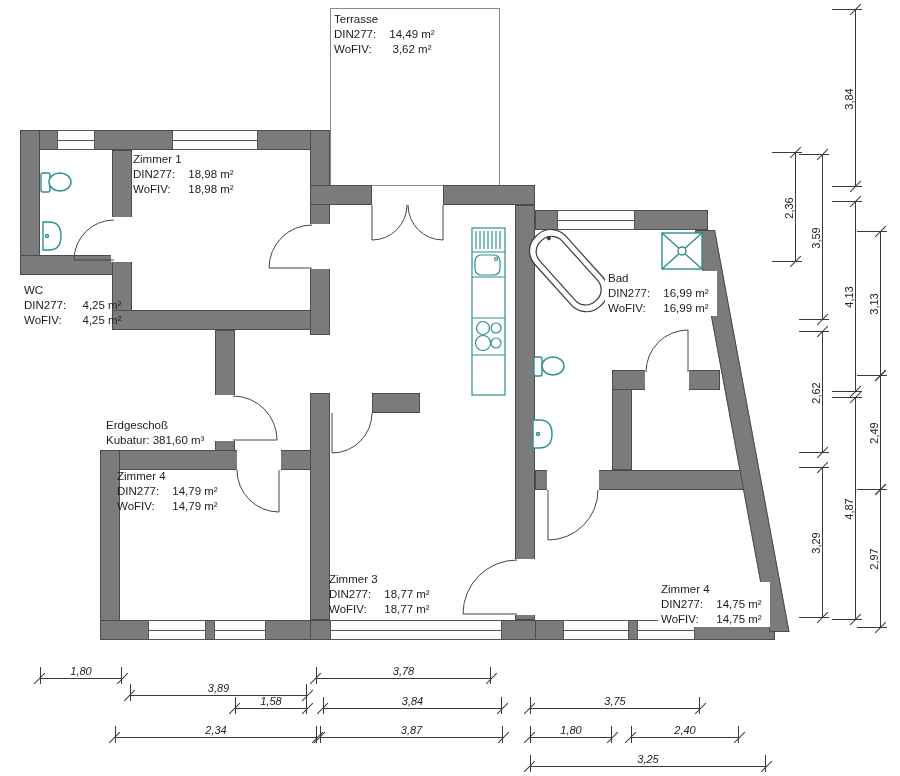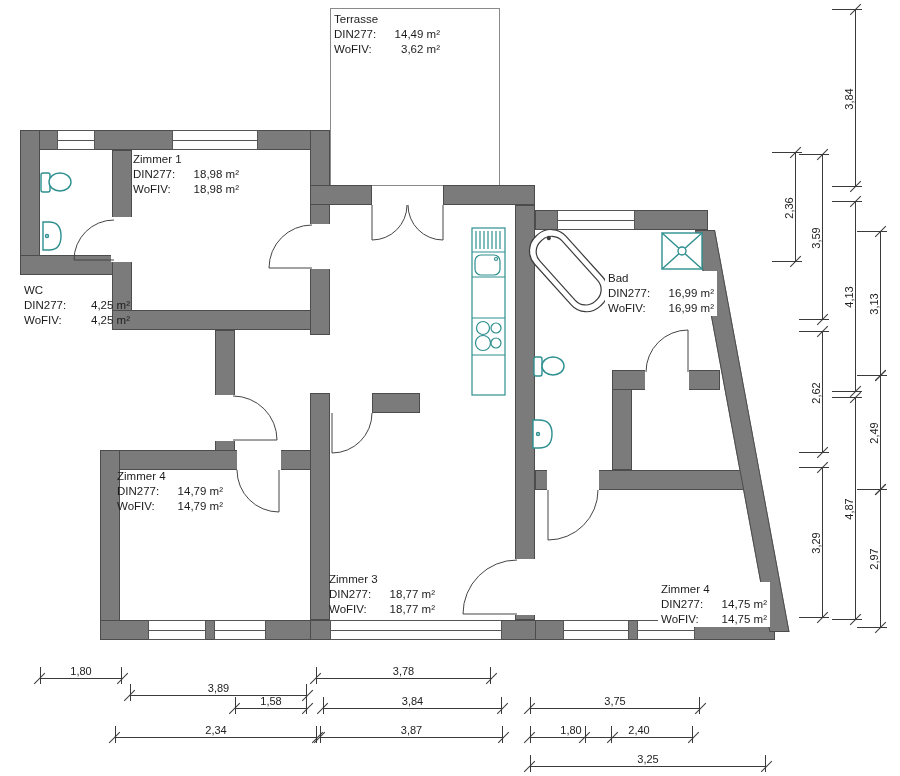--- a/index.html
+++ b/index.html
@@ -8,33 +8,33 @@
   .wall{position:absolute;background:#7b7b7b;border:1px solid #4c4c4c;box-sizing:border-box;}
   .gap{position:absolute;background:#fff;}
   .window{position:absolute;background-color:#fff;border:1px solid #555;box-sizing:border-box;
           background-image:linear-gradient(#555,#555);background-size:100% 1px;
           background-position:center;background-repeat:no-repeat;}
   .terrace{position:absolute;border:1px solid #8a8a8a;background:#fff;box-sizing:border-box;}
   .overlay{position:absolute;left:0;top:0;}
   .room-label{position:absolute;font-size:11.5px;line-height:15px;color:#1c1c1c;white-space:nowrap;z-index:6;}
   .room-label .rname{white-space:nowrap;}
   .room-label .k{display:inline-block;width:50px;}
-  .room-label .v{display:inline-block;width:56px;text-align:right;}
+  .room-label .v{display:inline-block;width:56px;text-align:center;}
   .boxed{background:#fff;padding:0 3px;}
   
   .hdim,.vdim{position:absolute;z-index:5;}
   .hdim{border-top:1px solid #3a3a3a;height:0;}
   .vdim{border-left:1px solid #3a3a3a;width:0;}
   .hdim i,.vdim i,.hdim b,.vdim b{display:block;font-style:normal;font-weight:normal;}
   .hdim .t{position:absolute;width:15px;height:1px;background:#3a3a3a;top:-1px;transform:rotate(-45deg);}
   .hdim .tl{left:-8px;}.hdim .tr{right:-8px;}
   .hdim .w{position:absolute;width:1px;height:17px;background:#3a3a3a;top:-12px;}
   .hdim .wl{left:0;}.hdim .wr{right:0;}
   .hdim .lbl{position:absolute;left:50%;bottom:2px;transform:translateX(-50%);
-             font-size:11px;color:#222;white-space:nowrap;}
+             font-size:11px;color:#222;white-space:nowrap;font-style:italic;}
   .vdim .t{position:absolute;width:15px;height:1px;background:#3a3a3a;left:-8px;transform:rotate(-45deg);}
   .vdim .tt{top:-1px;}.vdim .tb{bottom:0;}
   .vdim .w{position:absolute;width:30px;height:1px;background:#3a3a3a;left:-24px;}
   .vdim .wt{top:-1px;}.vdim .wb{bottom:0;}
   .vdim .lbl{position:absolute;top:50%;left:-7px;transform:translate(-50%,-50%) rotate(-90deg);
              font-size:11px;color:#222;white-space:nowrap;}
 </style>
 </head>
 <body>
 
@@ -225,20 +225,24 @@
     <div><span class="k">DIN277:</span><span class="v">18,77 m²</span></div>
     <div><span class="k">WoFIV:</span><span class="v">18,77 m²</span></div>
   </div>
 
   <div class="room-label boxed" style="left:658px;top:582px">
     <div class="rname">Zimmer 4</div>
     <div><span class="k">DIN277:</span><span class="v">14,75 m²</span></div>
     <div><span class="k">WoFIV:</span><span class="v">14,75 m²</span></div>
   </div>
 
+  <div class="room-label" style="left:106px;top:418px">
+    <div class="rname">Erdgeschoß</div>
+    <div>Kubatur: 381,60 m³</div>
+  </div>
 
   <div class="vdim" style="left:855px;top:10px;height:177px">
     <i class="w wt"></i>
       <i class="w wb"></i>
       <i class="t tt"></i>
       <i class="t tb"></i>
     <b class="lbl">3,84</b>
   </div>
   <div class="vdim" style="left:855px;top:202px;height:190px">
     <i class="w wt"></i>
@@ -360,21 +364,21 @@
       <i class="t tr"></i>
     <b class="lbl">3,87</b>
   </div>
   <div class="hdim" style="left:530px;top:737px;width:82px">
     <i class="w wl"></i>
       <i class="w wr"></i>
       <i class="t tl"></i>
       <i class="t tr"></i>
     <b class="lbl">1,80</b>
   </div>
-  <div class="hdim" style="left:585px;top:737px;width:108px">
+  <div class="hdim" style="left:631px;top:737px;width:108px">
     <i class="w wl"></i>
       <i class="w wr"></i>
       <i class="t tl"></i>
       <i class="t tr"></i>
     <b class="lbl">2,40</b>
   </div>
   <div class="hdim" style="left:530px;top:766px;width:236px">
     <i class="w wl"></i>
       <i class="w wr"></i>
       <i class="t tl"></i>

